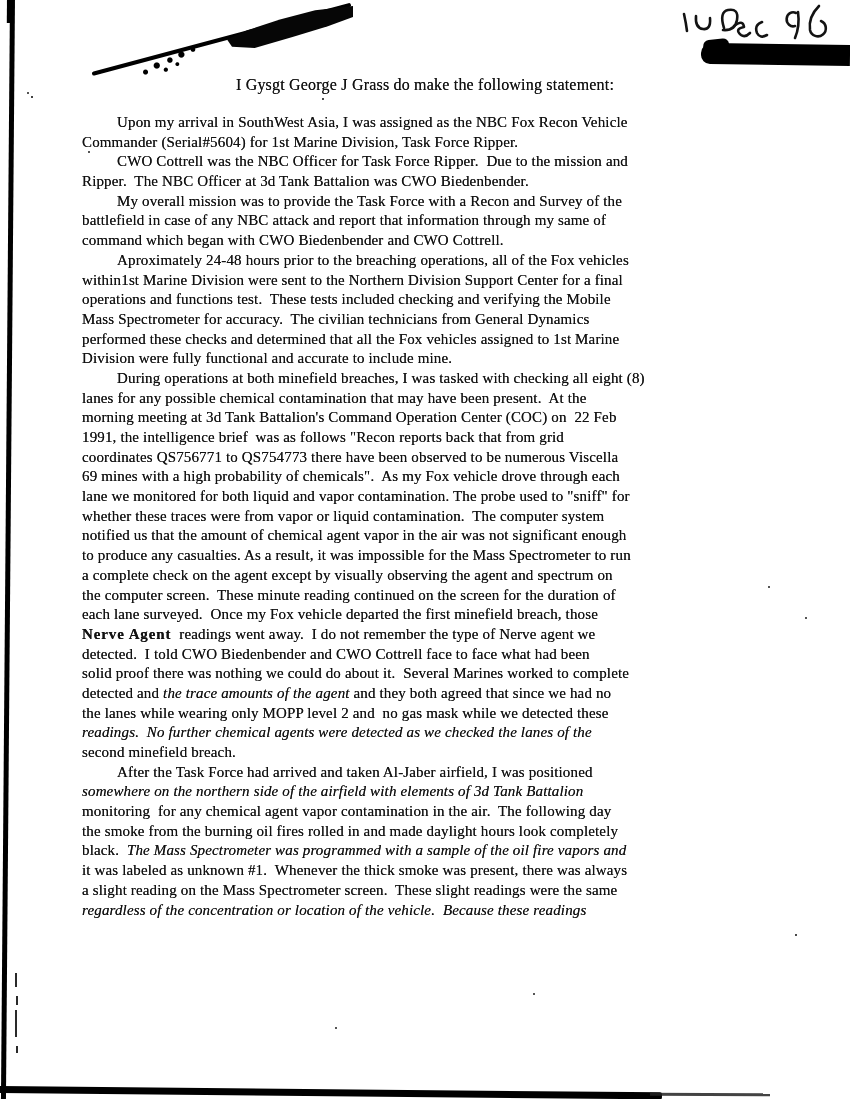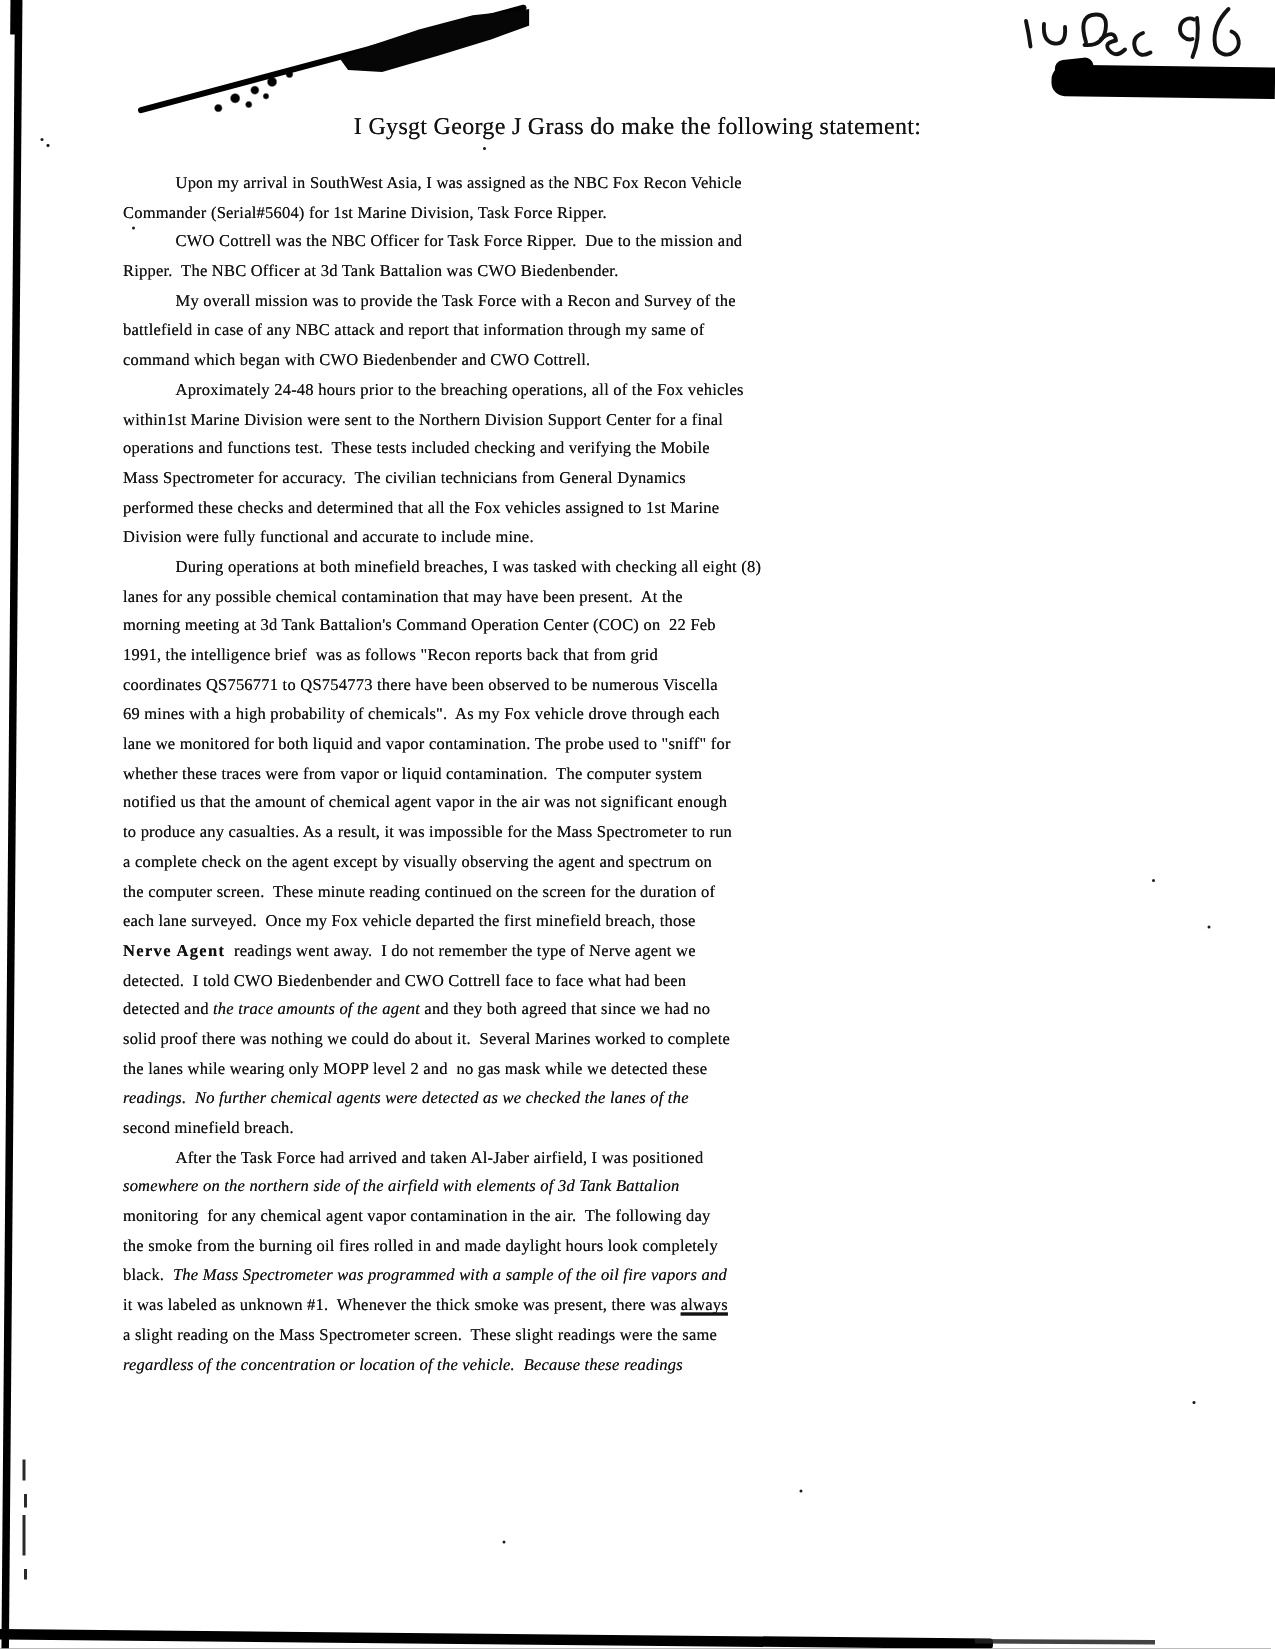--- a/index.html
+++ b/index.html
@@ -93,31 +93,31 @@
   .heading {
     position: absolute; left: 0; top: 76px; width: 100%;
     text-align: center;
     font-size: 16px;
     letter-spacing: 0.2px;
     text-shadow: 0 0 .4px rgba(10,10,10,.8);
   }
 
   .body-text {
     position: absolute; left: 82px; top: 113px; width: 720px;
-    font-size: 11px;
+    font-size: 15px;
     letter-spacing: 0.15px;
     text-shadow: 0 0 .4px rgba(10,10,10,.8);
   }
   .line {
     white-space: pre;
     height: 19.7px;
     line-height: 19.7px;
   }
   .para > .line:first-child { text-indent: 35px; }
-  .u { text-decoration: underline; text-underline-offset: 2px; text-decoration-thickness: 1.5px; }
+  .u { text-underline-offset: 2px; text-decoration-thickness: 1.5px; }
   .i { font-style: italic; }
   .b { font-weight: 700; letter-spacing: 0.9px; }
 </style>
 </head>
 <body>
 
 <div class="page">
 
   <div class="edge-left"></div>
   <div class="edge-bottom"></div>
@@ -196,22 +196,22 @@
         <div class="line"><span>69 mines with a high probability of chemicals".  As my Fox vehicle drove through each</span></div>
         <div class="line"><span>lane we monitored for both liquid and vapor contamination. The probe used to "sniff" for</span></div>
         <div class="line"><span>whether these traces were from vapor or liquid contamination.  The computer system</span></div>
         <div class="line"><span>notified us that the amount of chemical agent vapor in the air was not significant enough</span></div>
         <div class="line"><span>to produce any casualties. As a result, it was impossible for the Mass Spectrometer to run</span></div>
         <div class="line"><span>a complete check on the agent except by visually observing the agent and spectrum on</span></div>
         <div class="line"><span>the computer screen.  These minute reading continued on the screen for the duration of</span></div>
         <div class="line"><span>each lane surveyed.  Once my Fox vehicle departed the first minefield breach, those</span></div>
         <div class="line"><span class="b">Nerve Agent</span><span>  readings went away.  I do not remember the type of Nerve agent we</span></div>
         <div class="line"><span>detected.  I told CWO Biedenbender and CWO Cottrell face to face what had been</span></div>
+        <div class="line"><span>solid proof there was nothing we could do about it.  Several Marines worked to complete</span></div>
         <div class="line"><span>detected and </span><span class="i">the trace amounts of the agent</span><span> and they both agreed that since we had no</span></div>
-        <div class="line"><span>solid proof there was nothing we could do about it.  Several Marines worked to complete</span></div>
         <div class="line"><span>the lanes while wearing only MOPP level 2 and  no gas mask while we detected these</span></div>
         <div class="line"><span class="i">readings.  No further chemical agents were detected as we checked the lanes of the</span></div>
         <div class="line"><span>second minefield breach.</span></div>
       </div>
     <div class="para">
         <div class="line"><span>After the Task Force had arrived and taken Al-Jaber airfield, I was positioned</span></div>
         <div class="line"><span class="i">somewhere on the northern side of the airfield with elements of 3d Tank Battalion</span></div>
         <div class="line"><span>monitoring  for any chemical agent vapor contamination in the air.  The following day</span></div>
         <div class="line"><span>the smoke from the burning oil fires rolled in and made daylight hours look completely</span></div>
         <div class="line"><span>black.  </span><span class="i">The Mass Spectrometer was programmed with a sample of the oil fire vapors and</span></div>

